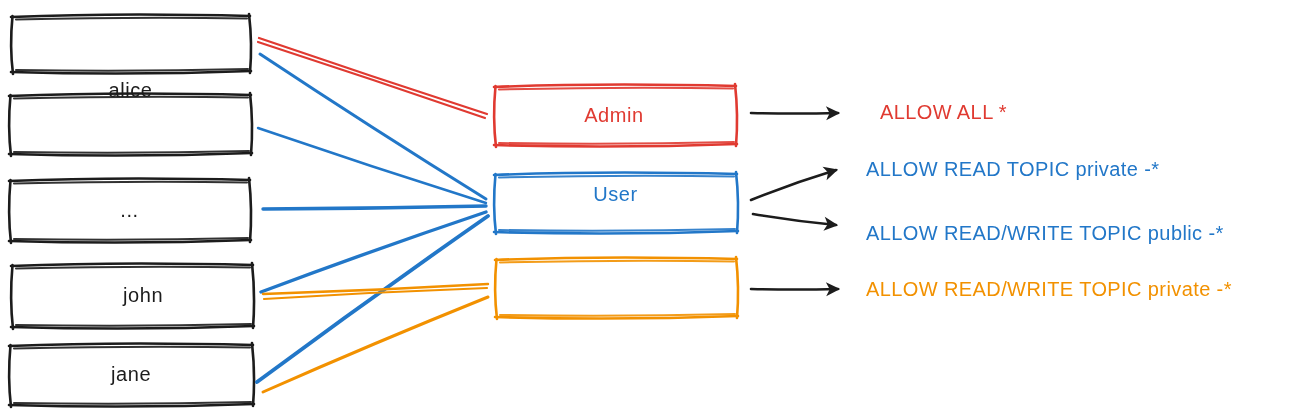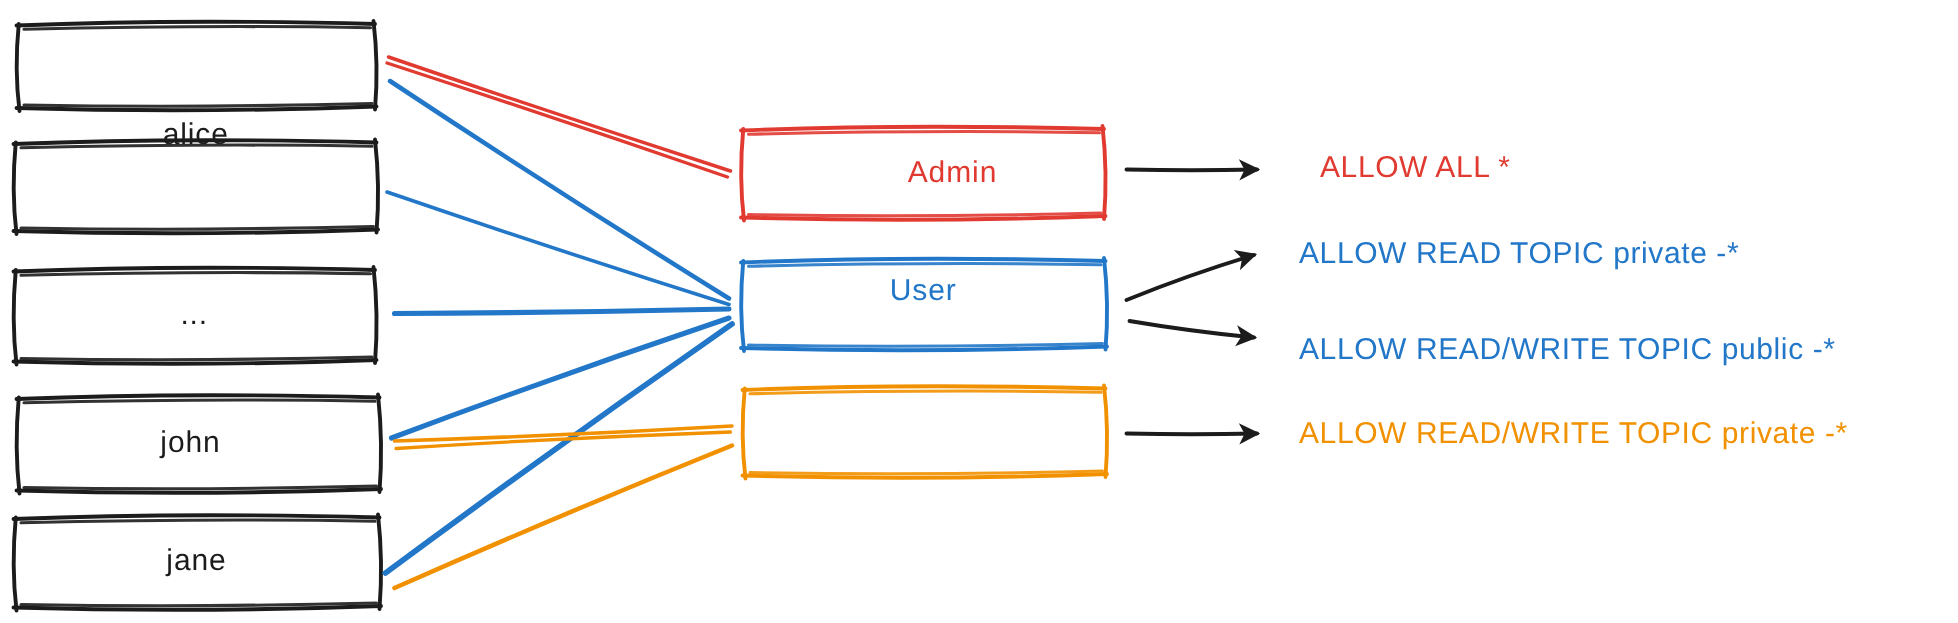--- a/index.html
+++ b/index.html
@@ -120,28 +120,28 @@
       <path d="M 753 214 Q 794.3029279949401 220.98699785636083 836 225" stroke="#1c1c1c" stroke-width="2.6" fill="none" stroke-linecap="round" marker-end="url(#ah)"></path>
       <path d="M 751 289 Q 794.5 290 838 289" stroke="#1c1c1c" stroke-width="2.6" fill="none" stroke-linecap="round" marker-end="url(#ah)"></path>
     </svg>
 
   <div class="label c-ink" style="left:12px;  top:15px;  width:237px; height:57px;margin-top:47px;">
     <span>alice</span>
   </div>
   <div class="label c-ink" style="left:10px;  top:179px; width:239px; height:62px;">
     <span>...</span>
   </div>
-  <div class="label c-ink" style="left:7px;  top:264px; width:240px; height:63px;">
+  <div class="label c-ink" style="left:23px;  top:264px; width:240px; height:63px;">
     <span>john</span>
   </div>
   <div class="label c-ink" style="left:10px;  top:344px; width:242px; height:61px;justify-content:center;">
     <span>jane</span>
   </div>
 
-  <div class="label c-red" style="left:495px; top:85px;  width:280px; height:60px;">
+  <div class="label c-red" style="left:474px; top:85px;  width:280px; height:60px;">
     <span>Admin</span>
   </div>
   <div class="label c-blue" style="left:495px; top:173px; width:241px; height:42px;">
     <span>User</span>
   </div>
 
   <div class="perm c-red" style="left:866px; top:98px;margin-left:14px;">ALLOW ALL *</div>
   <div class="perm c-blue" style="left:866px; top:155px;">ALLOW READ TOPIC private -*</div>
   <div class="perm c-orange" style="left:866px; top:275px;">ALLOW READ/WRITE TOPIC private -*</div>
   <div class="perm c-blue" style="left:866px; top:219px;">ALLOW READ/WRITE TOPIC public -*</div>

